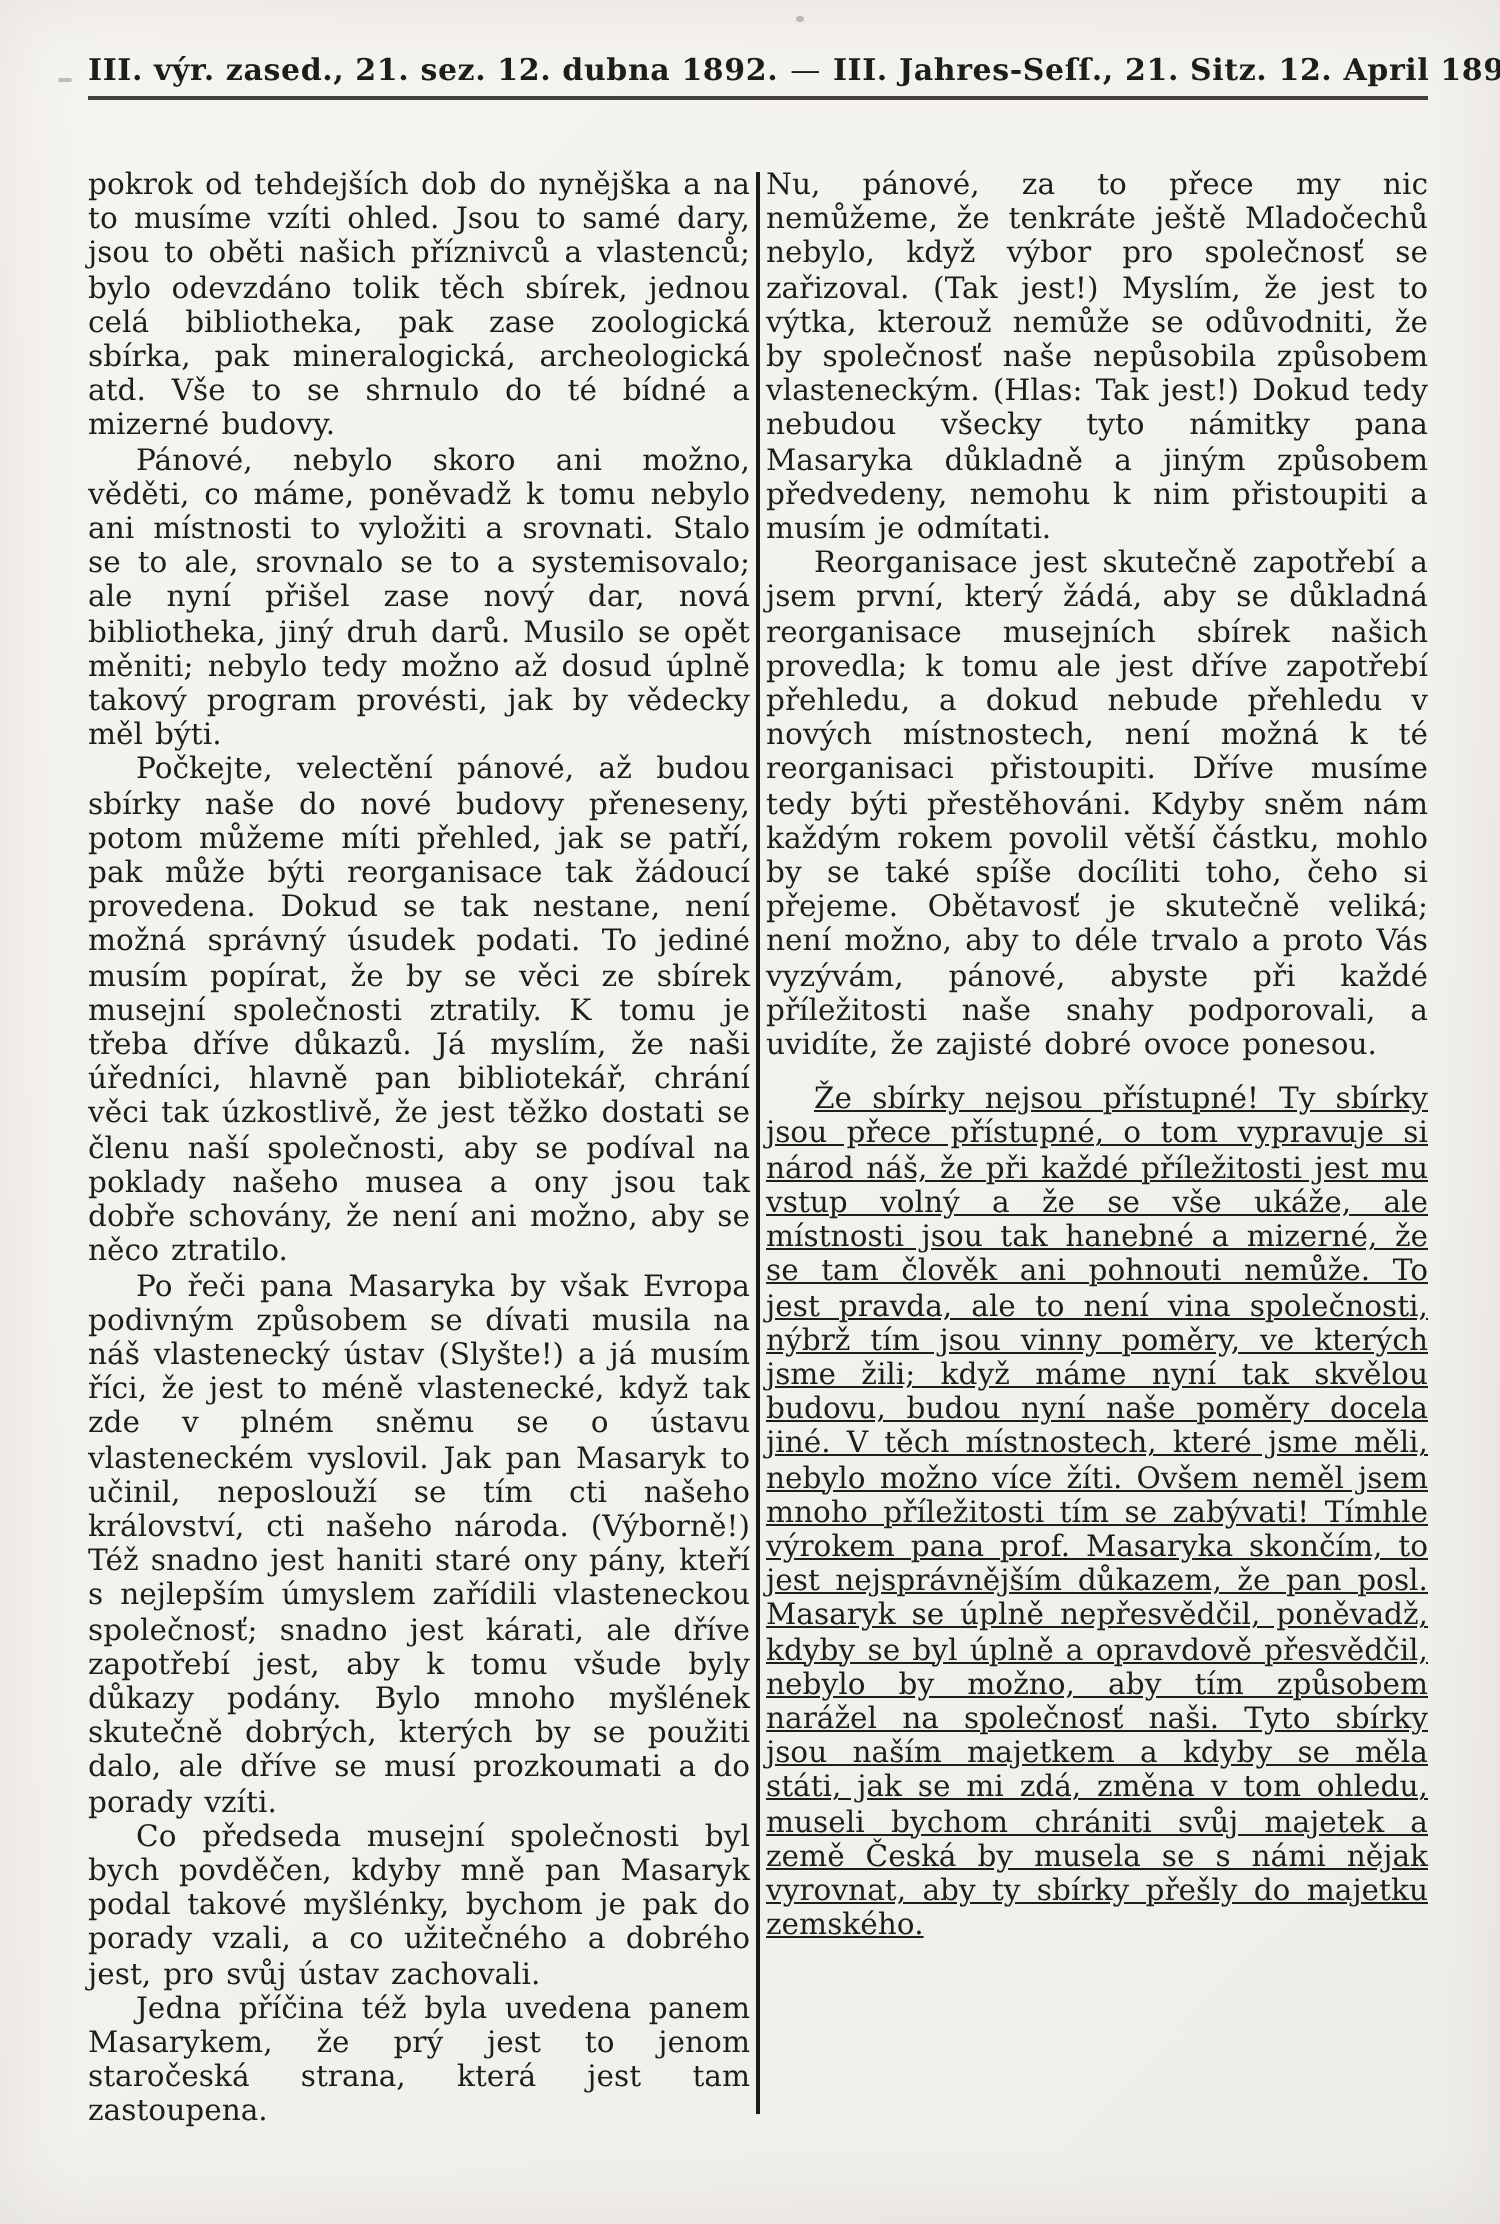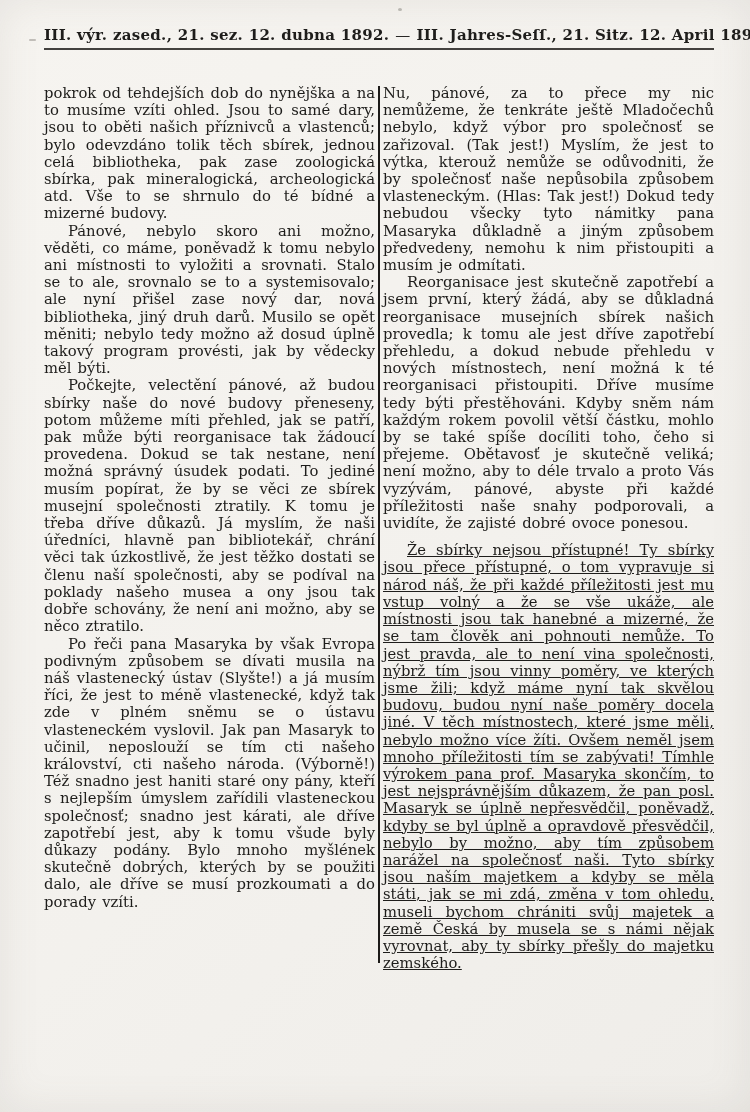--- a/index.html
+++ b/index.html
@@ -96,20 +96,22 @@
 
   <div class="rule"></div>
 
   <div class="columns">
 
     <div class="col">
       <p class="no-indent">pokrok od tehdejších dob do nynějška a na to musíme vzíti ohled. Jsou to samé dary, jsou to oběti našich příznivců a vlastenců; bylo odevzdáno tolik těch sbírek, jednou celá bibliotheka, pak zase zoologická sbírka, pak mineralogická, archeologická atd. Vše to se shrnulo do té bídné a mizerné budovy.</p>
       <p>Pánové, nebylo skoro ani možno, věděti, co máme, poněvadž k tomu nebylo ani místnosti to vyložiti a srovnati. Stalo se to ale, srovnalo se to a systemisovalo; ale nyní přišel zase nový dar, nová bibliotheka, jiný druh darů. Musilo se opět měniti; nebylo tedy možno až dosud úplně takový program provésti, jak by vědecky měl býti.</p>
       <p>Počkejte, velectění pánové, až budou sbírky naše do nové budovy přeneseny, potom můžeme míti přehled, jak se patří, pak může býti reorganisace tak žádoucí provedena. Dokud se tak nestane, není možná správný úsudek podati. To jediné musím popírat, že by se věci ze sbírek musejní společnosti ztratily. K tomu je třeba dříve důkazů. Já myslím, že naši úředníci, hlavně pan bibliotekář, chrání věci tak úzkostlivě, že jest těžko dostati se členu naší společnosti, aby se podíval na poklady našeho musea a ony jsou tak dobře schovány, že není ani možno, aby se něco ztratilo.</p>
       <p>Po řeči pana Masaryka by však Evropa podivným způsobem se dívati musila na náš vlastenecký ústav (Slyšte!) a já musím říci, že jest to méně vlastenecké, když tak zde v plném sněmu se o ústavu vlasteneckém vyslovil. Jak pan Masaryk to učinil, neposlouží se tím cti našeho království, cti našeho národa. (Výborně!) Též snadno jest haniti staré ony pány, kteří s nejlepším úmyslem zařídili vlasteneckou společnosť; snadno jest kárati, ale dříve zapotřebí jest, aby k tomu všude byly důkazy podány. Bylo mnoho myšlének skutečně dobrých, kterých by se použiti dalo, ale dříve se musí prozkoumati a do porady vzíti.</p>
+      <p>Co předseda musejní společnosti byl bych povděčen, kdyby mně pan Masaryk podal takové myšlénky, bychom je pak do porady vzali, a co užitečného a dobrého jest, pro svůj ústav zachovali.</p>
+      <p>Jedna příčina též byla uvedena panem Masarykem, že prý jest to jenom staročeská strana, která jest tam zastoupena.</p>
     </div>
 
     <div class="divider"></div>
 
     <div class="col">
       <p class="no-indent">Nu, pánové, za to přece my nic nemůžeme, že tenkráte ještě Mladočechů nebylo, když výbor pro společnosť se zařizoval. (Tak jest!) Myslím, že jest to výtka, kterouž nemůže se odůvodniti, že by společnosť naše nepůsobila způsobem vlasteneckým. (Hlas: Tak jest!) Dokud tedy nebudou všecky tyto námitky pana Masaryka důkladně a jiným způsobem předvedeny, nemohu k nim přistoupiti a musím je odmítati.</p>
       <p>Reorganisace jest skutečně zapotřebí a jsem první, který žádá, aby se důkladná reorganisace musejních sbírek našich provedla; k tomu ale jest dříve zapotřebí přehledu, a dokud nebude přehledu v nových místnostech, není možná k té reorganisaci přistoupiti. Dříve musíme tedy býti přestěhováni. Kdyby sněm nám každým rokem povolil větší částku, mohlo by se také spíše docíliti toho, čeho si přejeme. Obětavosť je skutečně veliká; není možno, aby to déle trvalo a proto Vás vyzývám, pánové, abyste při každé příležitosti naše snahy podporovali, a uvidíte, že zajisté dobré ovoce ponesou.</p>
       <p class="gap-before">Že sbírky nejsou přístupné! Ty sbírky jsou přece přístupné, o tom vypravuje si národ náš, že při každé příležitosti jest mu vstup volný a že se vše ukáže, ale místnosti jsou tak hanebné a mizerné, že se tam člověk ani pohnouti nemůže. To jest pravda, ale to není vina společnosti, nýbrž tím jsou vinny poměry, ve kterých jsme žili; když máme nyní tak skvělou budovu, budou nyní naše poměry docela jiné. V těch místnostech, které jsme měli, nebylo možno více žíti. Ovšem neměl jsem mnoho příležitosti tím se zabývati! Tímhle výrokem pana prof. Masaryka skončím, to jest nejsprávnějším důkazem, že pan posl. Masaryk se úplně nepřesvědčil, poněvadž, kdyby se byl úplně a opravdově přesvědčil, nebylo by možno, aby tím způsobem narážel na společnosť naši. Tyto sbírky jsou naším majetkem a kdyby se měla státi, jak se mi zdá, změna v tom ohledu, museli bychom chrániti svůj majetek a země Česká by musela se s námi nějak vyrovnat, aby ty sbírky přešly do majetku zemského.</p>
     </div>
 

